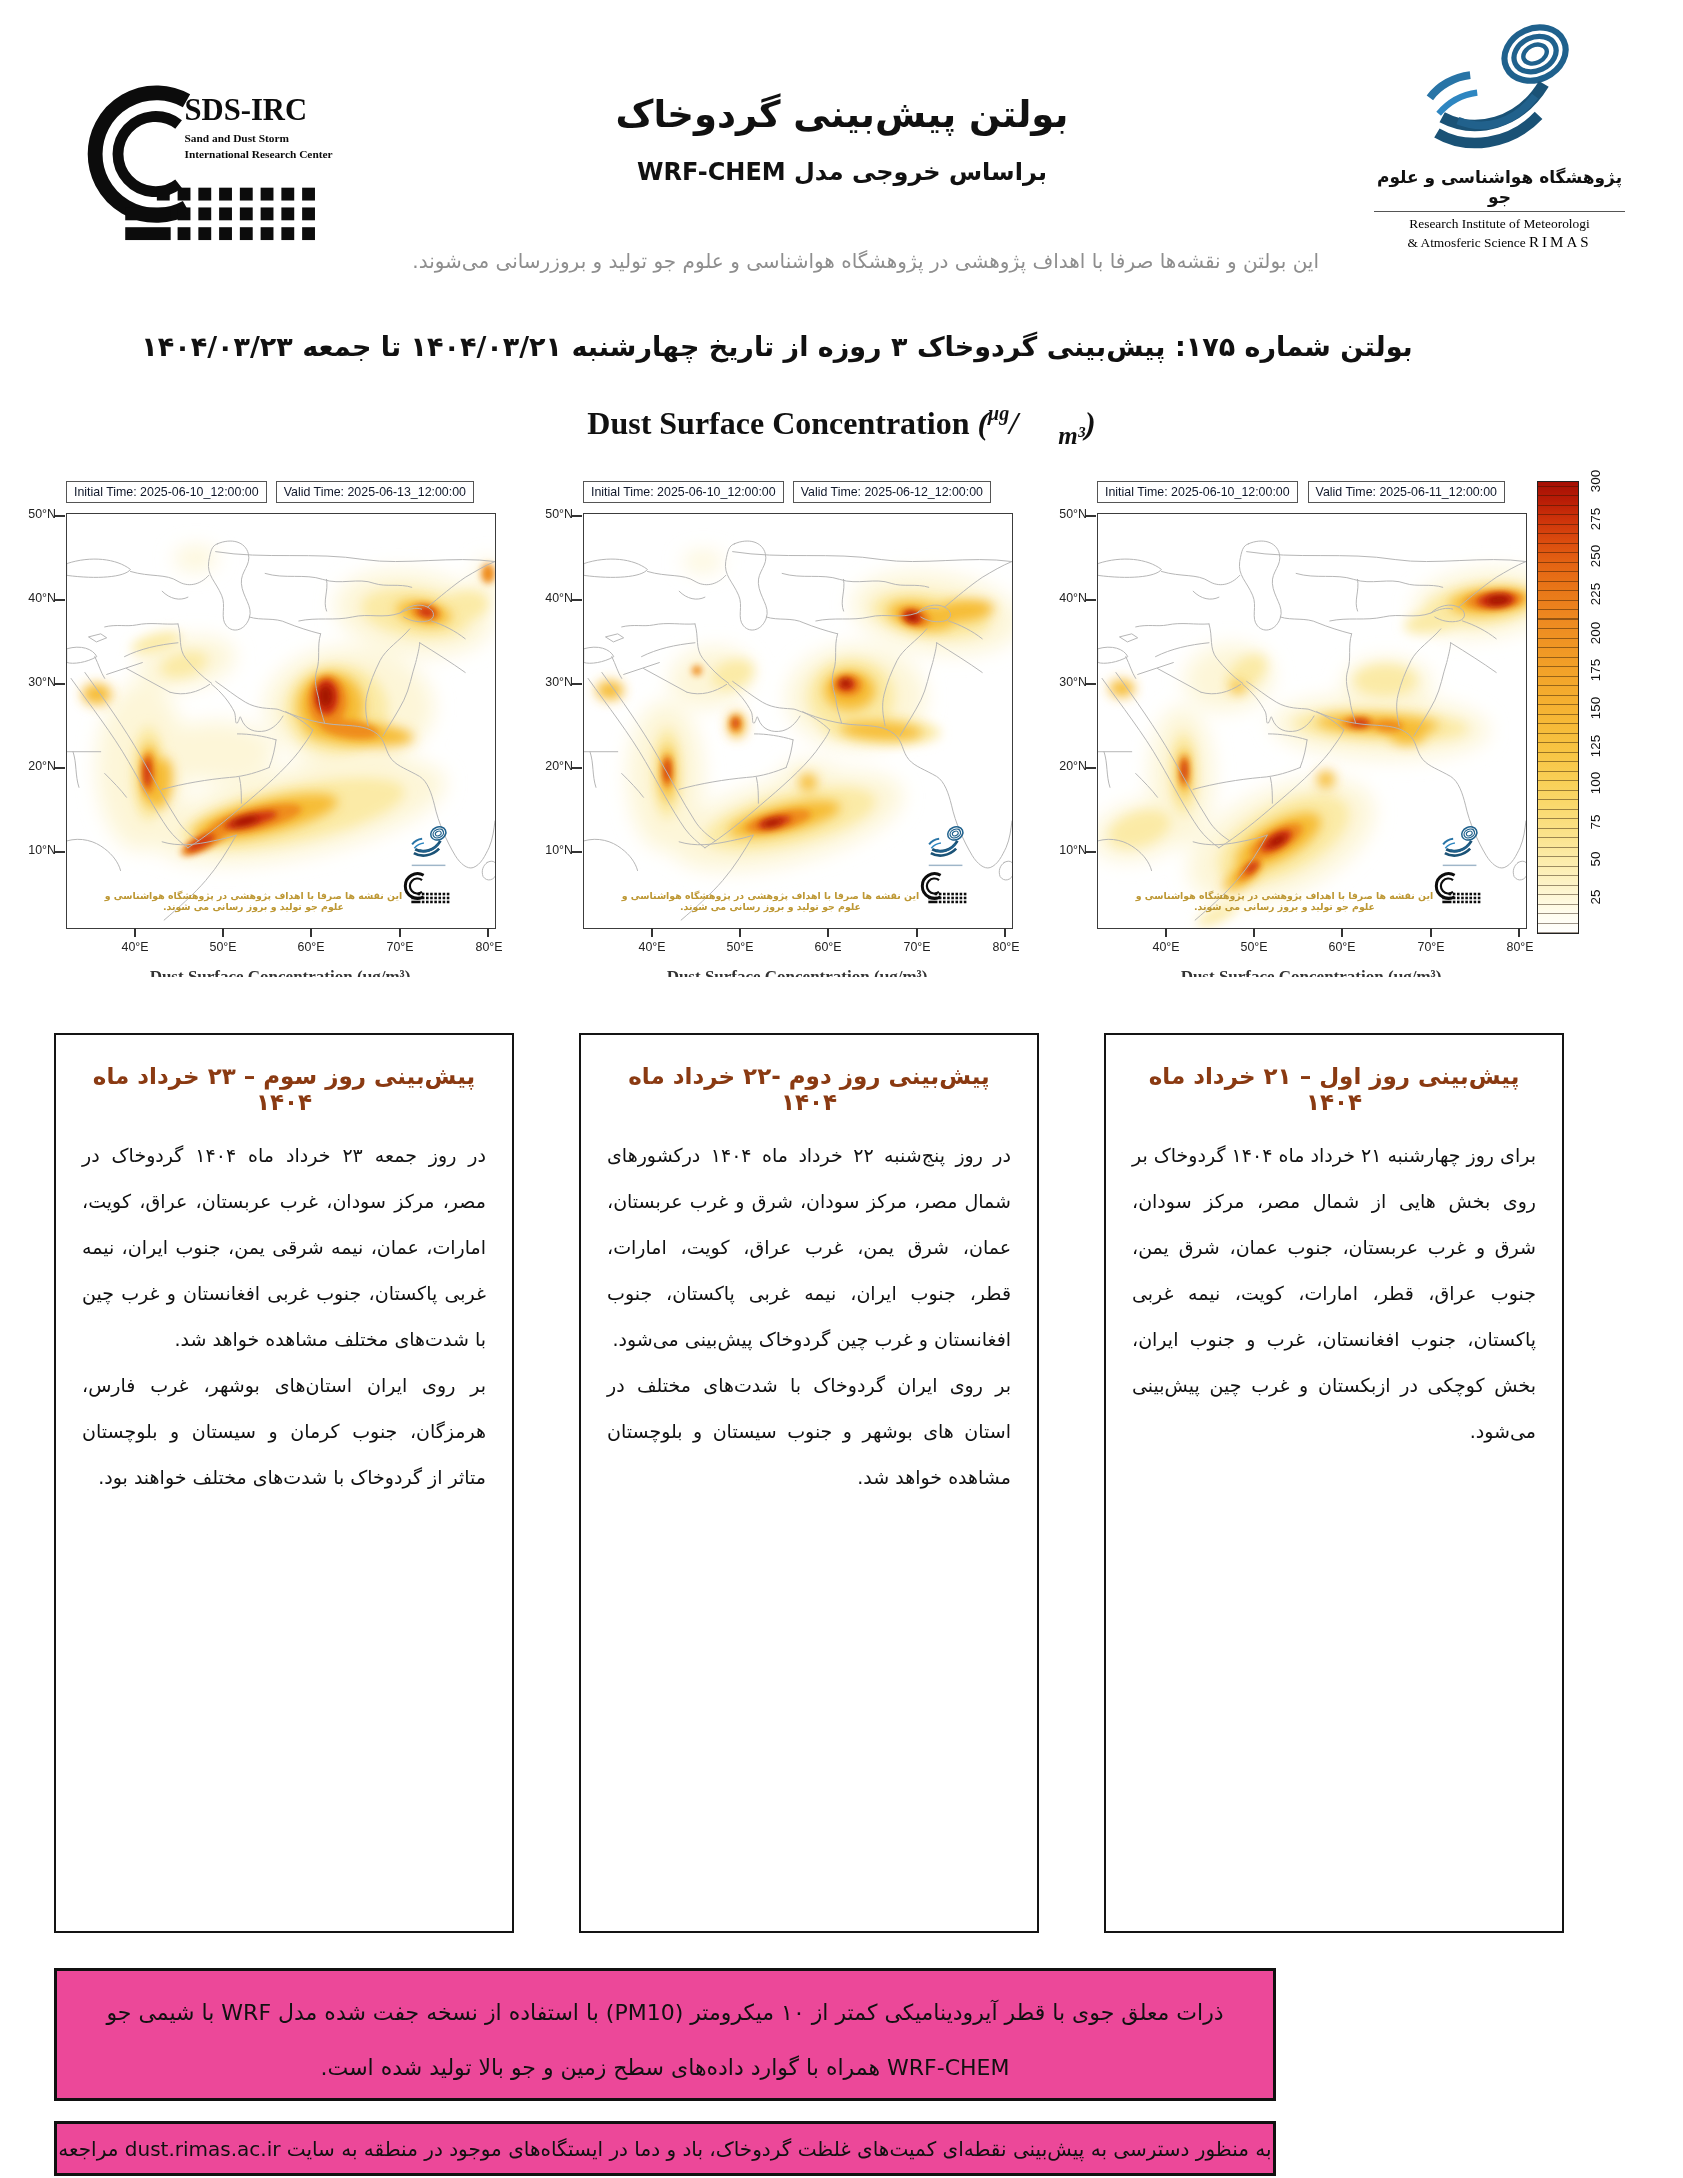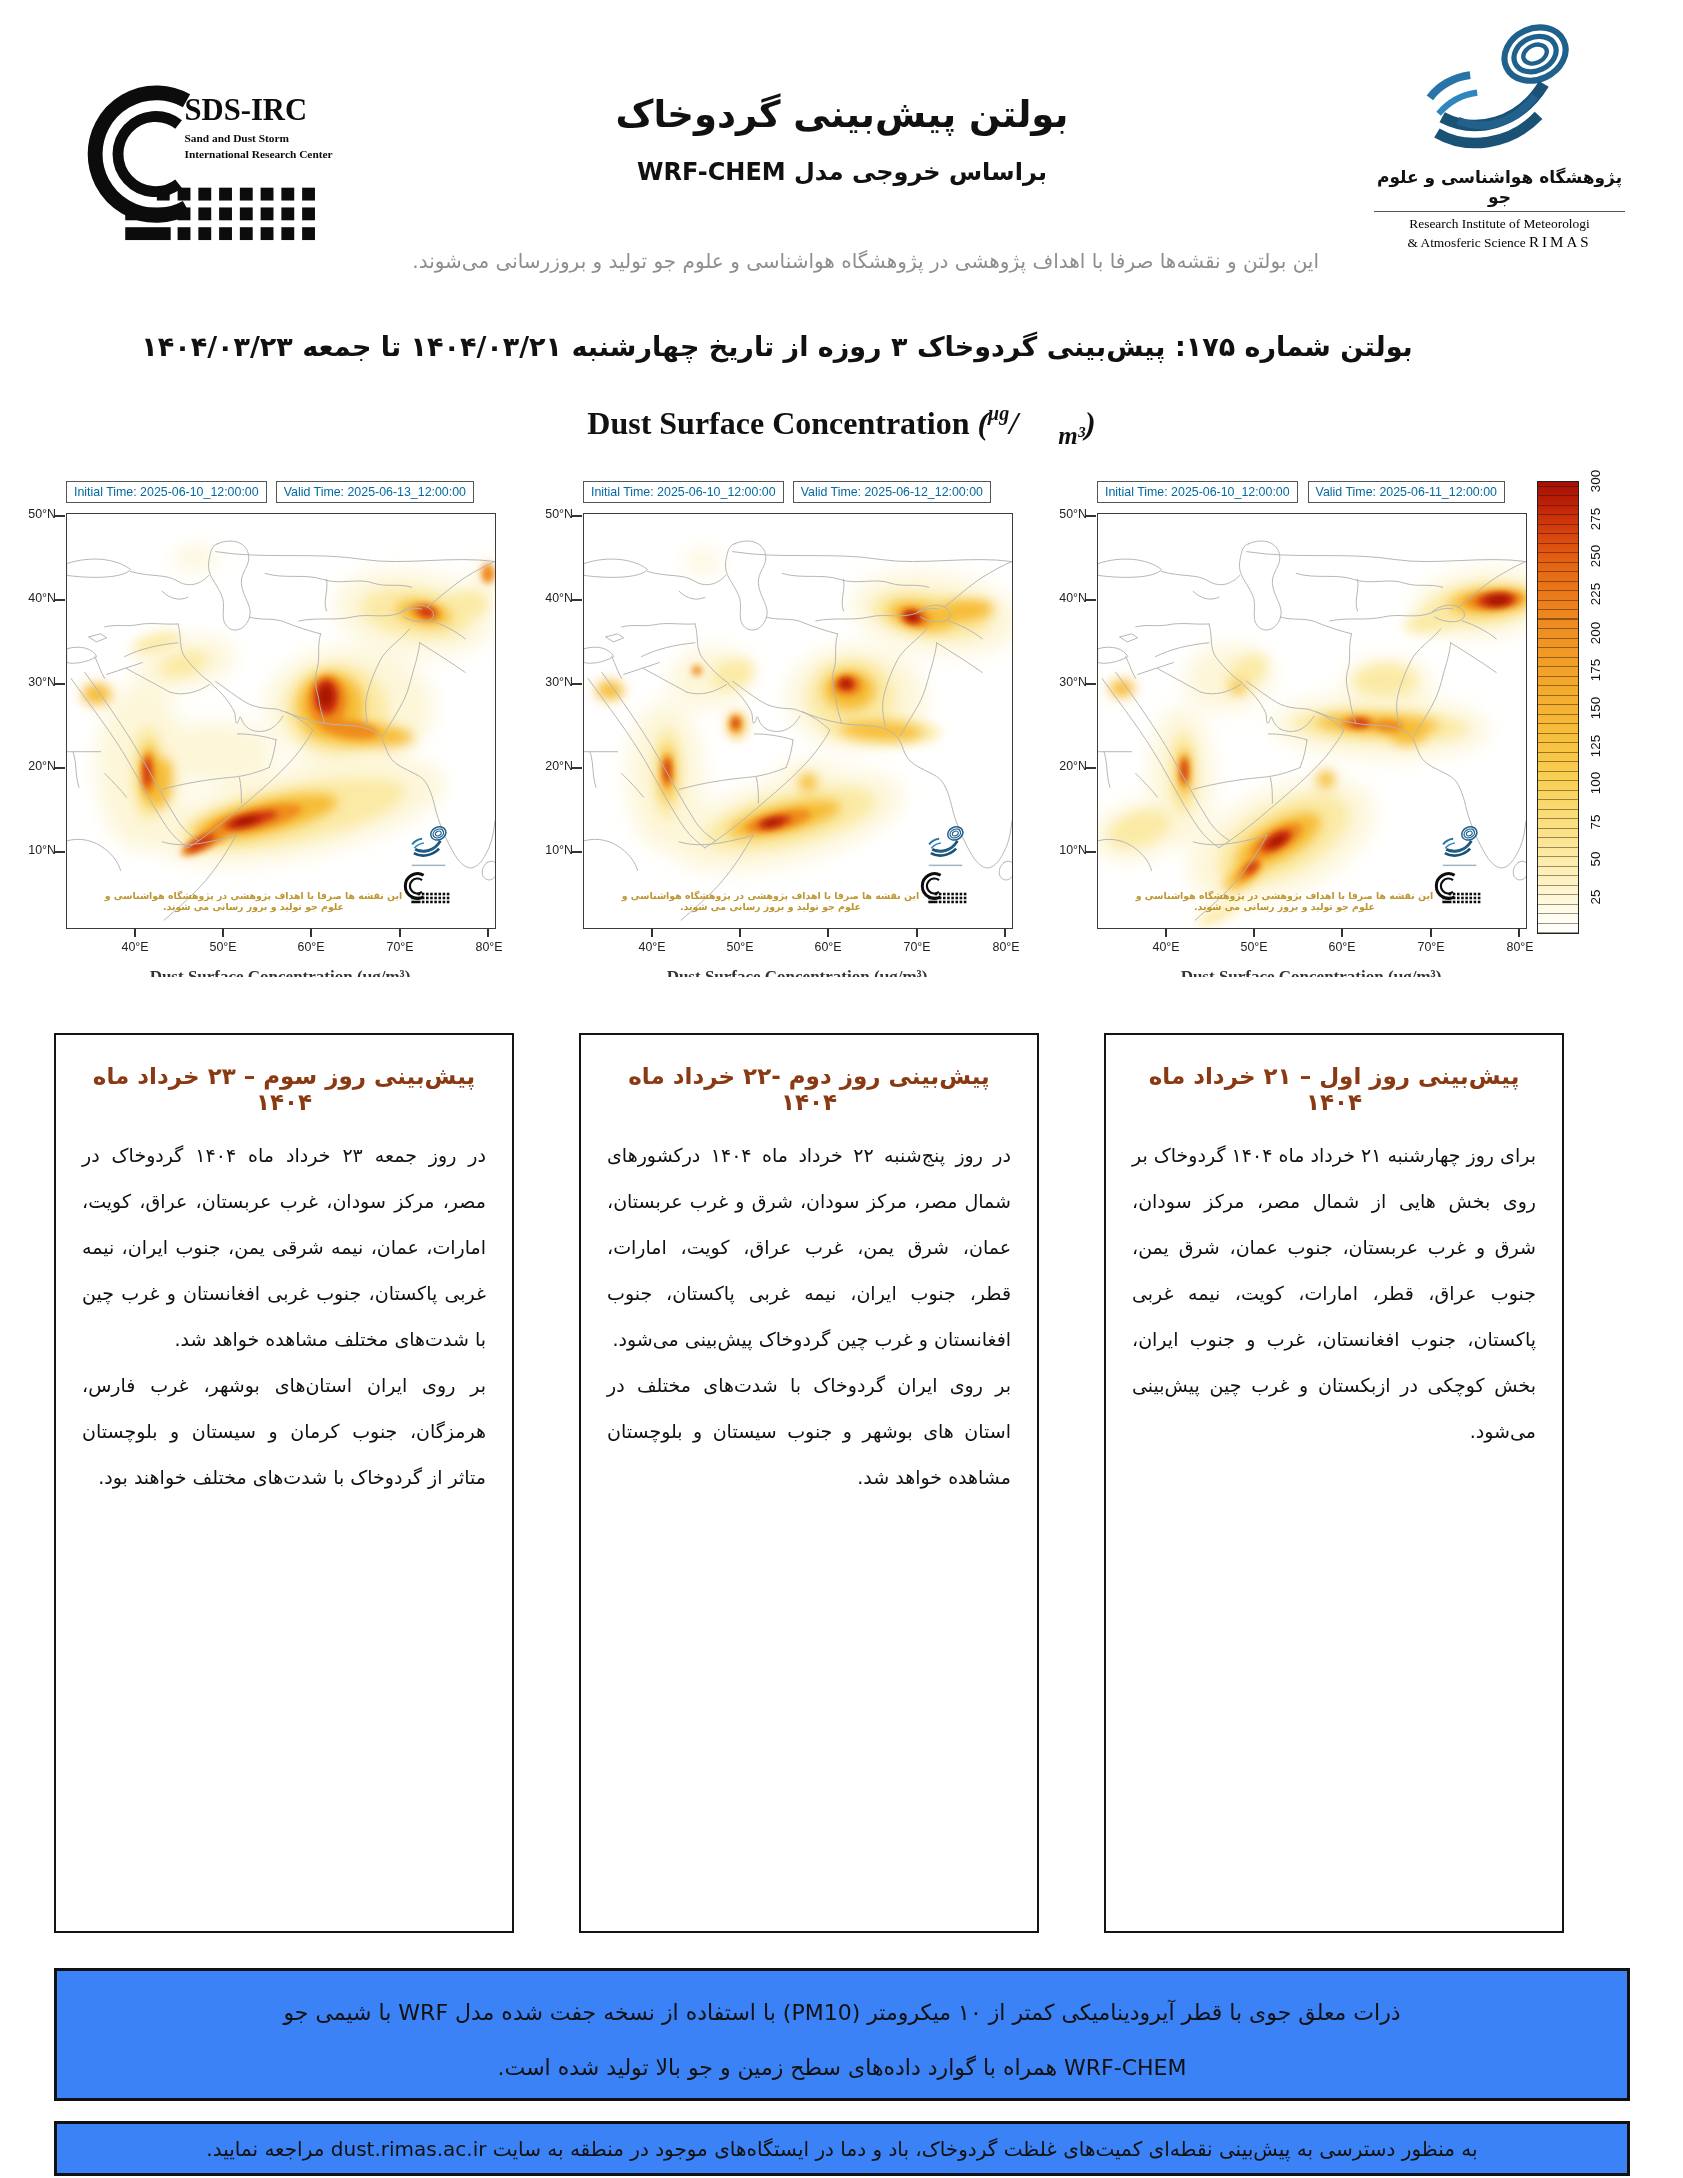--- a/index.html
+++ b/index.html
@@ -17,21 +17,21 @@
   .frac sub{font-size:25px;vertical-align:-10px;margin-left:40px;}
   .rimas-block{width:267px;text-align:center;}
   .rimas-fa{font-size:17px;font-weight:bold;direction:rtl;margin-top:2px;}
   .rimas-hr{border:none;border-top:1.5px solid #555;margin:4px 8px;}
   .rimas-en{font-family:"Liberation Serif",serif;font-size:13.4px;color:#000000;line-height:1.25;}
   .rimas-en .abbr{letter-spacing:3px;font-size:15px;}
   
   .panel{position:absolute;top:475px;width:517px;height:510px;}
   .timebox{position:absolute;top:6px;border:1px solid #555;background:#fff;
            font-family:"Liberation Sans","DejaVu Sans",sans-serif;font-size:12.4px;
-           padding:3px 7px;white-space:nowrap;color:#0369a1;}
+           padding:3px 7px;white-space:nowrap;color:#0f172a;}
   .map-frame{position:absolute;left:38px;top:38px;width:428px;height:414px;
              border:1.6px solid #3c3c3c;background:#fff;}
   .map-frame svg{display:block;width:428px;height:414px;}
   .lat-label{position:absolute;width:34px;text-align:right;font-size:12.4px;
              font-family:"Liberation Sans","DejaVu Sans",sans-serif;color:#222;left:-6px;}
   .tick-h{position:absolute;left:27px;width:10px;height:1.5px;background:#333;}
   .lon-label{position:absolute;top:465px;width:46px;text-align:center;font-size:12.4px;
              font-family:"Liberation Sans","DejaVu Sans",sans-serif;color:#222;}
   .tick-v{position:absolute;top:453px;width:1.5px;height:9px;background:#333;}
   .map-caption-cut{position:absolute;left:38px;top:491px;width:428px;height:11px;overflow:hidden;
@@ -51,21 +51,21 @@
   .cblab{position:absolute;width:44px;height:14px;line-height:14px;text-align:center;
          font-family:"Liberation Sans","DejaVu Sans",sans-serif;font-size:13.4px;color:#111;
          transform:rotate(-90deg);}
   
   .fc-box{position:absolute;top:1033px;width:460px;height:900px;border:2.4px solid #141414;
           background:#fff;box-sizing:border-box;padding:20px 26px;}
   .fc-title{text-align:center;direction:rtl;font-weight:bold;font-size:23px;color:#8a3a12;
             margin:8px 0 18px 0;}
   .fc-p{direction:rtl;text-align:justify;font-size:19px;line-height:2.42;margin:0;}
   
-  .note-box{position:absolute;left:54px;width:1576px;border:3px solid #111;background:#3b82f6;
+  .note-box{position:absolute;left:54px;width:1222px;border:3px solid #111;background:#ec4899;
             box-sizing:border-box;direction:rtl;text-align:center;}
   #note1{top:1968px;height:133px;font-size:22px;line-height:2.5;padding-top:14px;}
   #note2{top:2121px;height:55px;font-size:20px;line-height:50px;}
 </style>
 </head>
 <body>
 
 <svg width="0" height="0" style="position:absolute">
   <defs>
     <filter id="blur3" x="-60%" y="-60%" width="220%" height="220%">

